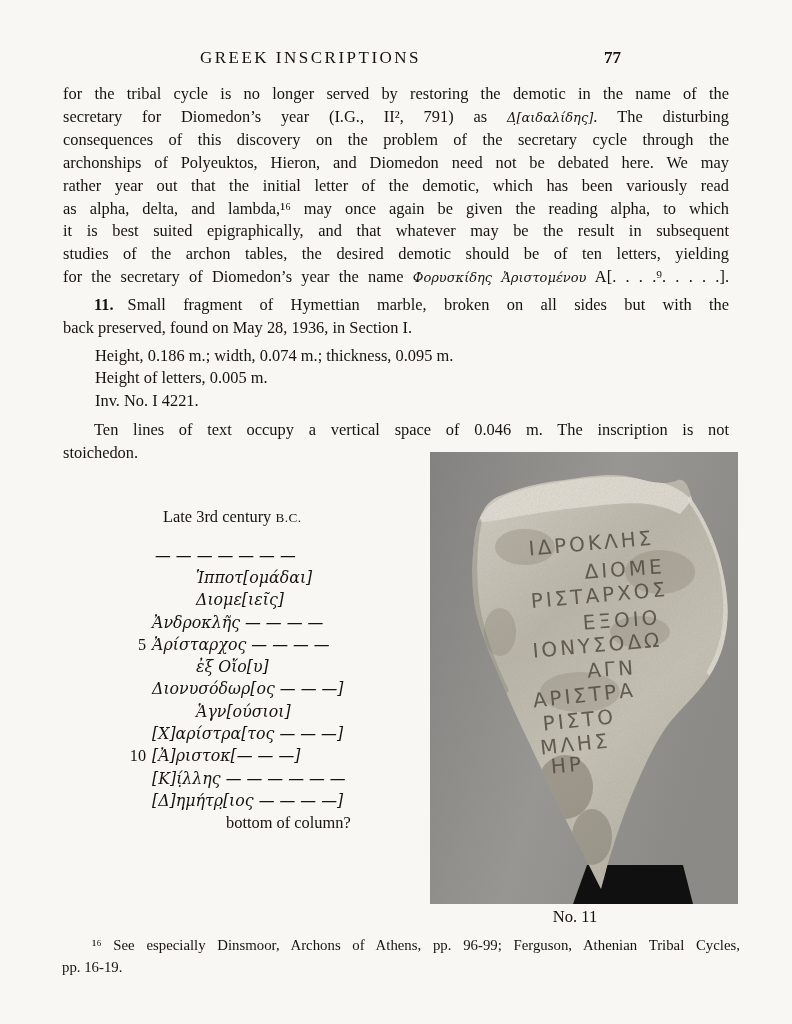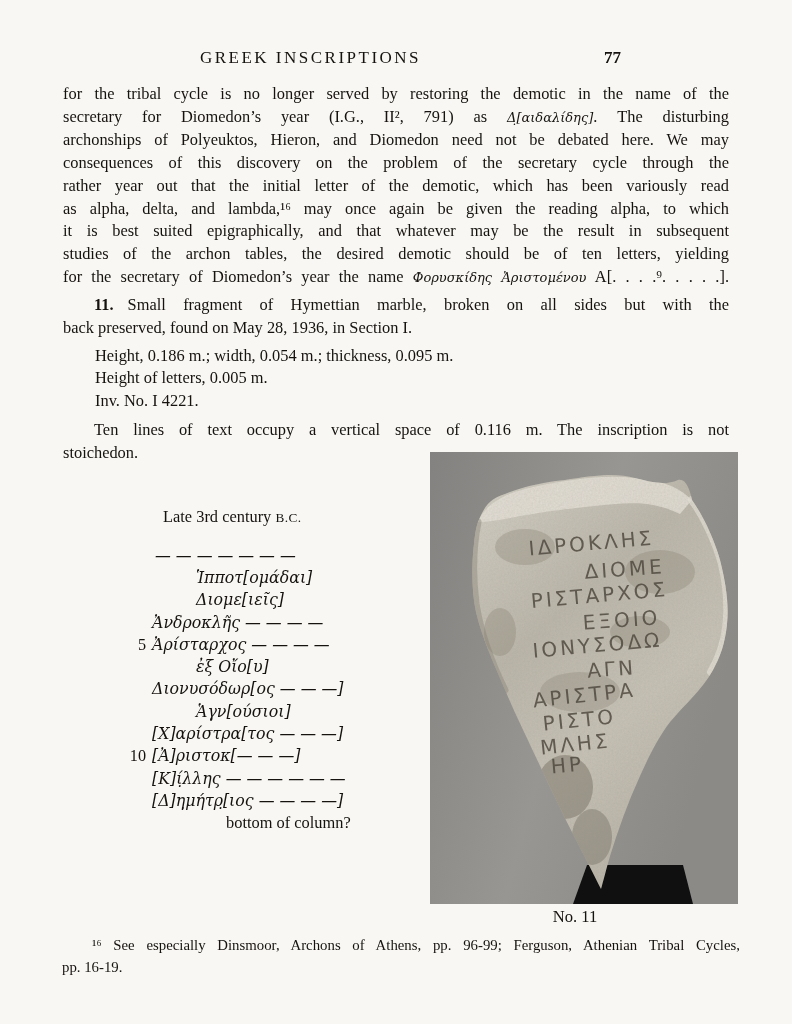--- a/index.html
+++ b/index.html
@@ -66,42 +66,42 @@
 <div class="page">
 
   <div class="running-head">
     <span class="rh-title">GREEK INSCRIPTIONS</span>
     <span class="rh-num">77</span>
   </div>
 
   <div class="block para1">
     <div class="jline">for the tribal cycle is no longer served by restoring the demotic in the name of the</div>
     <div class="jline"><span>secretary for Diomedon’s year (</span><span class="it">I.G.</span><span>, II², 791) as </span><span class="greek">Δ̣[αιδαλίδης]</span><span>.  The disturbing</span></div>
+    <div class="jline">consequences of this discovery on the problem of the secretary cycle through the</div>
     <div class="jline">archonships of Polyeuktos, Hieron, and Diomedon need not be debated here.  We may</div>
-    <div class="jline">consequences of this discovery on the problem of the secretary cycle through the</div>
     <div class="jline">rather year out that the initial letter of the demotic, which has been variously read</div>
     <div class="jline">as alpha, delta, and lambda,¹⁶ may once again be given the reading alpha, to which</div>
     <div class="jline">it is best suited epigraphically, and that whatever may be the result in subsequent</div>
     <div class="jline">studies of the archon tables, the desired demotic should be of ten letters, yielding</div>
     <div class="jline"><span>for the secretary of Diomedon’s year the name </span><span class="greek">Φορυσκίδης Ἀριστομένου</span><span> Α[. . . .⁹. . . . .].</span></div>
   </div>
 
   <div class="block entry">
     <div class="jline indent"><span class="entry-num">11.</span><span>Small fragment of Hymettian marble, broken on all sides but with the</span></div>
     <div class="jline plain">back preserved, found on May 28, 1936, in Section I.</div>
   </div>
 
   <div class="block meas">
-    <div>Height, 0.186 m.; width, 0.054 m.; thickness, 0.095 m.</div>
+    <div>Height, 0.186 m.; width, 0.074 m.; thickness, 0.095 m.</div>
     <div>Height of letters, 0.005 m.</div>
     <div>Inv. No. I 4221.</div>
   </div>
 
   <div class="block space">
-    <div class="jline indent">Ten lines of text occupy a vertical space of 0.116 m.  The inscription is not</div>
+    <div class="jline indent">Ten lines of text occupy a vertical space of 0.046 m.  The inscription is not</div>
     <div class="jline plain">stoichedon.</div>
   </div>
 
   <div class="block transcription">
     <div class="t-date"><span>Late 3rd century </span><span class="era">B.C.</span></div>
     <div class="t-line t-dash"><span class="lnum"></span><span>— — — — — — —</span></div>
     <div class="t-line t-in"><span class="lnum"></span><span>Ἱπποτ[ομάδαι]</span></div>
     <div class="t-line t-in"><span class="lnum"></span><span>Διομε[ιεῖς]</span></div>
     <div class="t-line t-name"><span class="lnum"></span><span>Ἀνδροκλῆς — — — —</span></div>
     <div class="t-line t-name"><span class="lnum">5</span><span>Ἀρίσταρχος — — — —</span></div>

